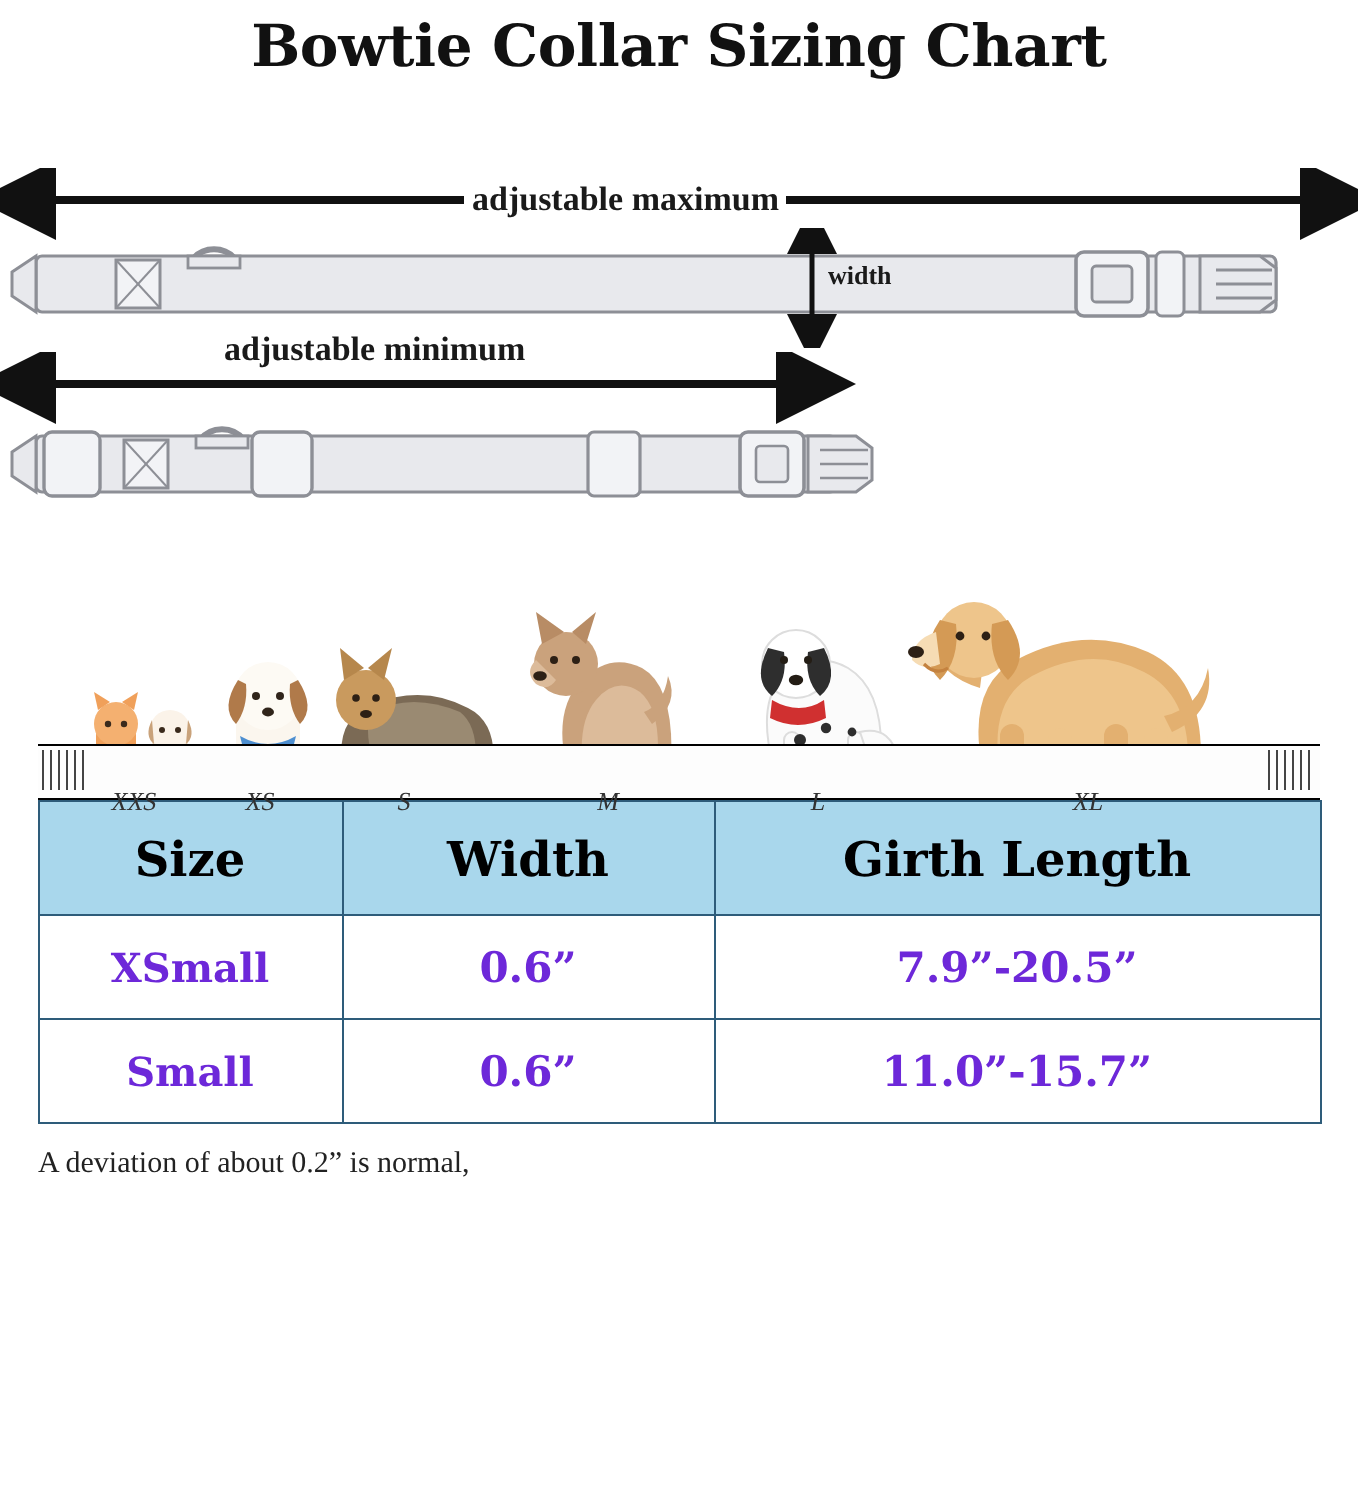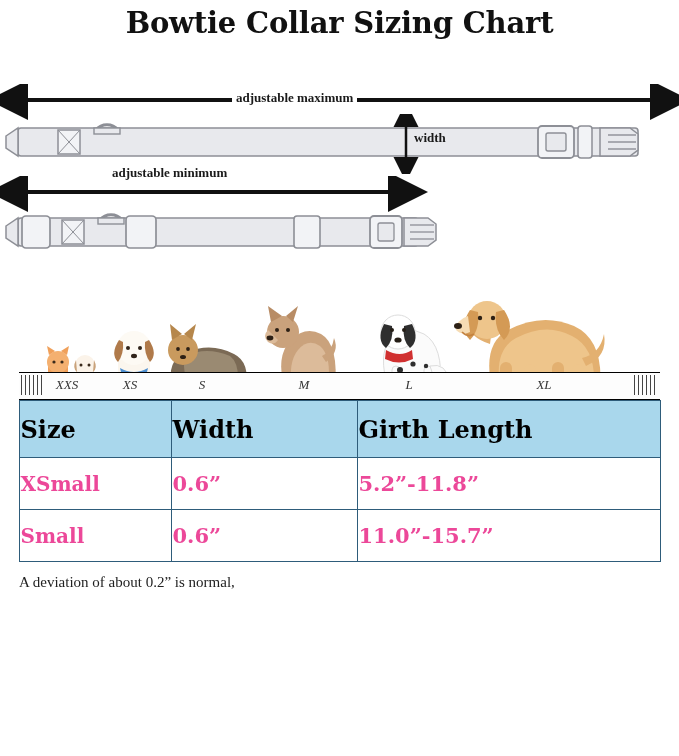--- a/index.html
+++ b/index.html
@@ -37,21 +37,21 @@
     position: relative;
     width: 679px;
     height: 330px;
     margin-top: 2px;
   }
 
   .arrow-label {
     position: absolute;
     font-family: "Liberation Serif", serif;
     font-weight: bold;
-    font-size: 13px;
+    font-size: 17px;
     color: #1a1a1a;
     background: #fff;
     padding: 0 4px;
   }
   .width-label {
     position: absolute;
     font-family: "Liberation Serif", serif;
     font-weight: bold;
     font-size: 13px;
     color: #1a1a1a;
@@ -62,21 +62,21 @@
     position: relative;
     width: 641px;
     margin: 0 auto;
     height: 26px;
     border-top: 1px solid #000;
     border-bottom: 1px solid #000;
     background: #fdfdfd;
   }
   .scale-row .tick-label {
     position: absolute;
-    top: 4px;
+    top: 20px;
     font-family: "Liberation Serif", serif;
     font-style: italic;
     font-size: 13px;
     color: #333;
     transform: translateX(-50%);
   }
   .ruler-end {
     position: absolute;
     top: 2px;
     width: 24px;
@@ -87,36 +87,36 @@
 
   
   table.sizing {
     width: 641px;
     margin: 0 auto;
     border-collapse: collapse;
     table-layout: fixed;
   }
   table.sizing th, table.sizing td {
     border: 1px solid #2e5c7a;
-    text-align: left;
+    text-align: center;
     font-family: "DejaVu Serif", serif;
   }
   table.sizing thead th {
     background: #a9d7ec;
     font-size: 24px;
     font-weight: bold;
     height: 54px;
     color: #000;
   }
   table.sizing tbody td {
     background: #ffffff;
     font-size: 21px;
     font-weight: bold;
     height: 49px;
-    color: #ec4899;
+    color: #6d28d9;
   }
   table.sizing tbody td.size-col {
     font-size: 20px;
   }
   col.c1 { width: 152px; }
   col.c2 { width: 186px; }
   col.c3 { width: 303px; }
 
   
   .footnote {
@@ -328,21 +328,21 @@
       <tr>
         <th>Size</th>
         <th>Width</th>
         <th>Girth Length</th>
       </tr>
     </thead>
     <tbody>
       <tr>
         <td class="size-col">XSmall</td>
         <td>0.6”</td>
-        <td>5.2”-11.8”</td>
+        <td>7.9”-20.5”</td>
       </tr>
       <tr>
         <td class="size-col">Small</td>
         <td>0.6”</td>
         <td>11.0”-15.7”</td>
       </tr>
     </tbody>
   </table>
 
   <div class="footnote">

